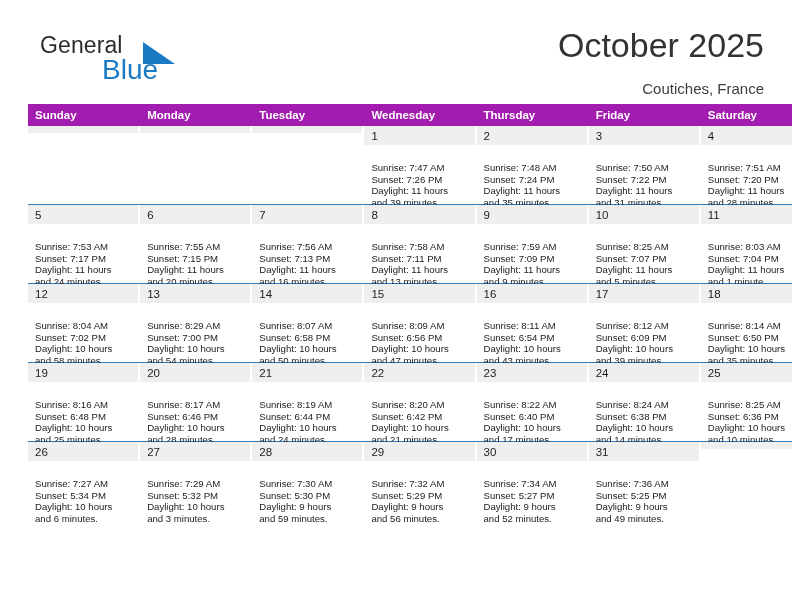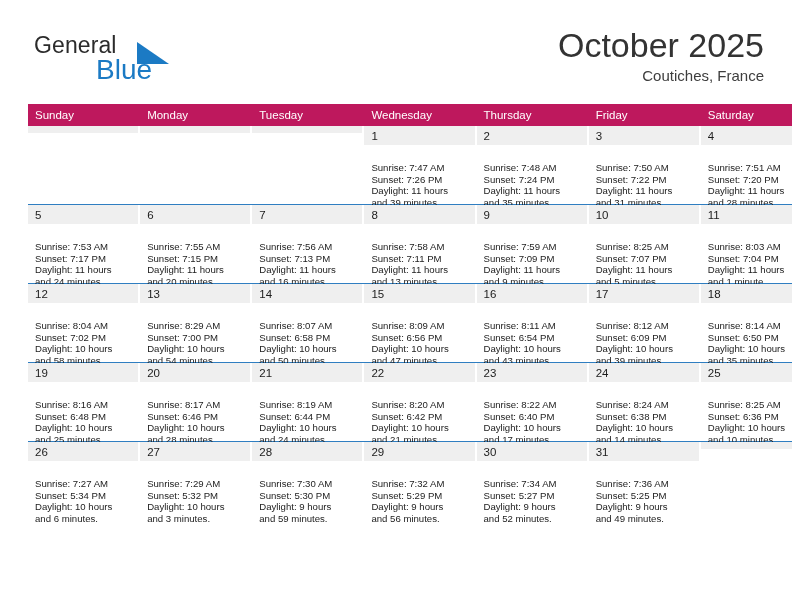--- a/index.html
+++ b/index.html
@@ -7,21 +7,21 @@
     width:792px;height:612px;
     background:#ffffff;
     font-family:"Liberation Sans", sans-serif;
     color:#000;
     overflow:hidden;
   }
   .page{position:relative;width:792px;height:612px;box-sizing:border-box;}
 
   
   .topbar{
-    position:absolute;left:34px;top:28px;right:28px;height:66px;
+    position:absolute;left:40px;top:28px;right:28px;height:66px;
   }
   .logo{
     position:absolute;left:0;top:4px;width:170px;height:56px;
   }
   .logo-general{
     position:absolute;left:0;top:0;
     font-size:23px;color:#2b2b2b;letter-spacing:.1px;
     font-family:"Liberation Sans", sans-serif;
   }
   .logo-blue{
@@ -32,34 +32,34 @@
   .logo-tri{
     position:absolute;left:101px;top:8px;width:36px;height:26px;
   }
   .title-block{
     position:absolute;right:0;top:0;text-align:right;
   }
   .cal-title{
     font-size:34px;color:#333;line-height:34px;white-space:nowrap;
   }
   .cal-sub{
-    font-size:15px;color:#3d3d3d;line-height:22px;margin-top:3px;white-space:nowrap;
+    font-size:15px;color:#3d3d3d;line-height:22px;margin-top:16px;white-space:nowrap;
   }
 
   
   .cal{
     position:absolute;left:28px;top:104px;width:736px;
     border-collapse:collapse;
     table-layout:fixed;
   }
   .cal th{
-    background:#be185d;
+    background:#a21caf;
     color:#ffffff;
     font-size:11.5px;
-    font-weight:normal;
+    font-weight:bold;
     text-align:left;
     padding:5px 0 5px 7px;
     height:12px;
     border:0;
     width:105.14px;
   }
   .cal td{
     vertical-align:top;
     padding:0;
     border:0;

